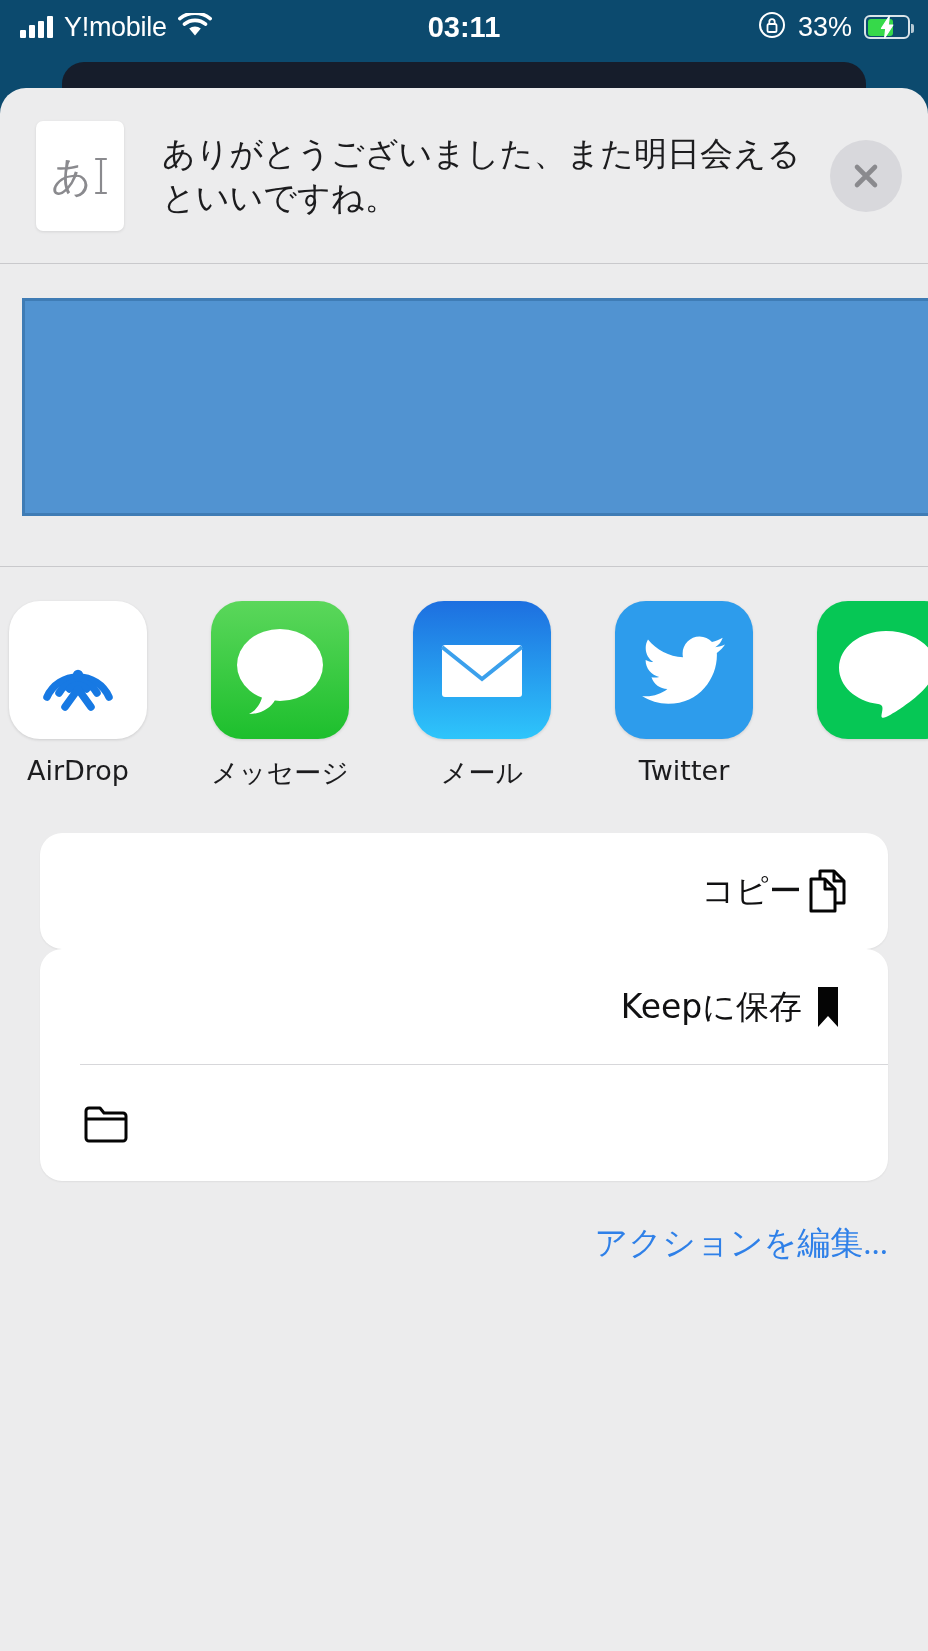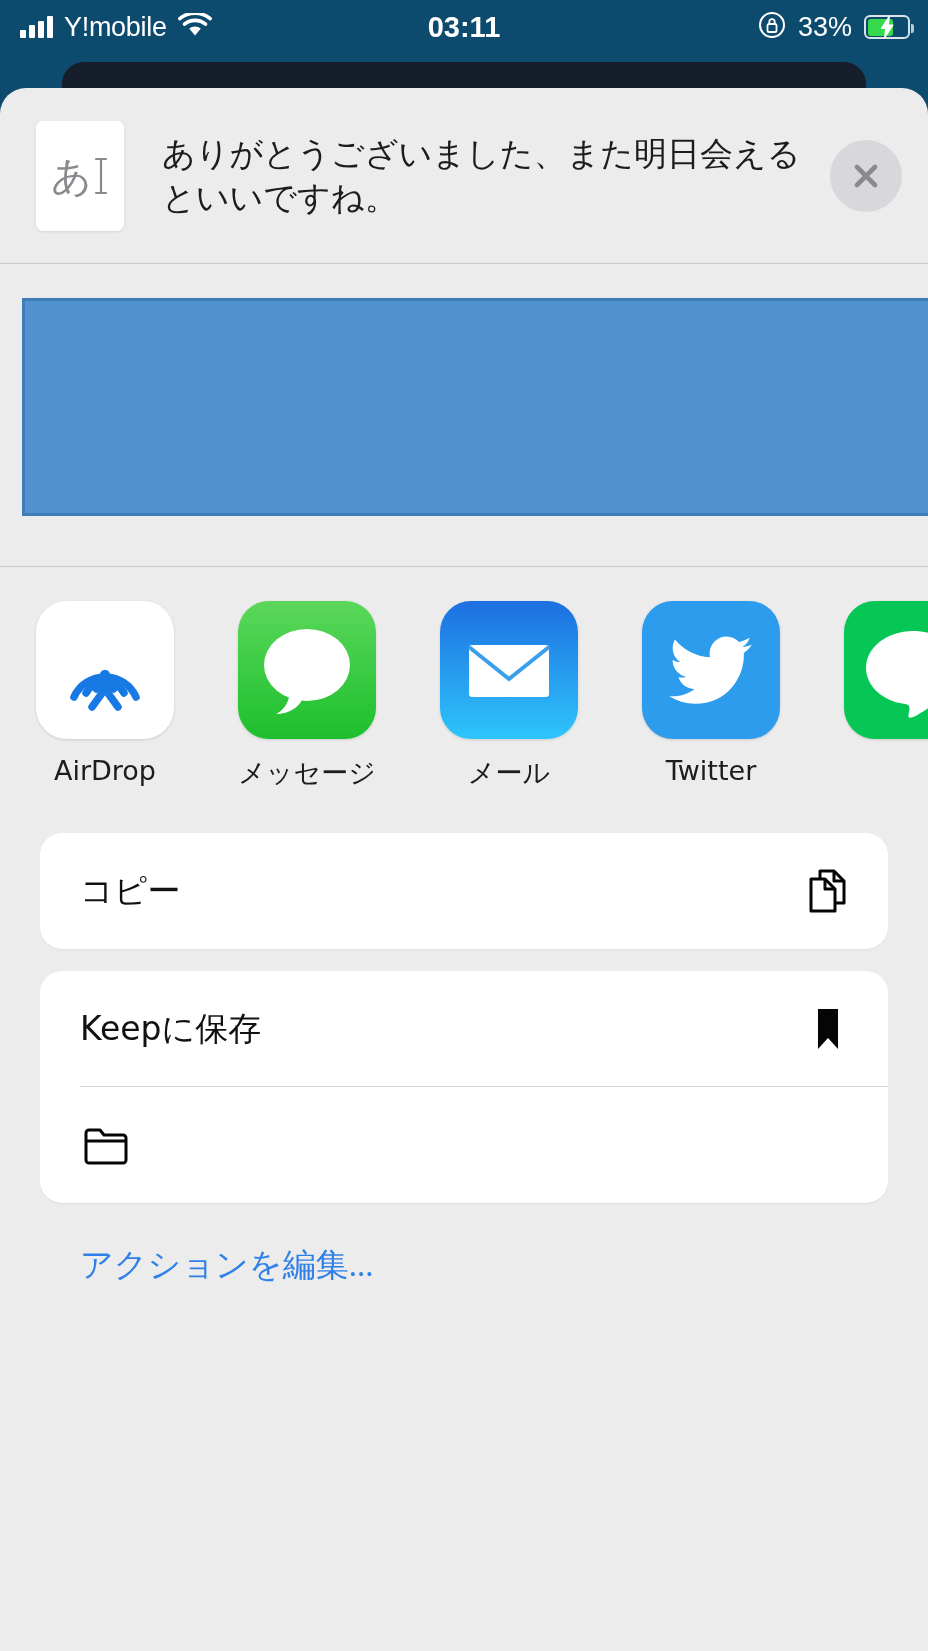--- a/index.html
+++ b/index.html
@@ -227,20 +227,21 @@
 
   
   .apps-region {
     padding-top: 34px;
   }
   .app-row {
     display: flex;
     align-items: flex-start;
     padding-left: 36px;
     gap: 64px;
+    justify-content: center;
   }
   .app-item {
     width: 138px;
     text-align: center;
     flex: 0 0 auto;
   }
   .app-tile {
     width: 138px;
     height: 138px;
     border-radius: 31px;
@@ -258,28 +259,29 @@
   }
   .tile-airdrop { background: #ffffff; }
   .tile-messages { background: linear-gradient(180deg, #5bd75b 0%, #1dbf2d 100%); }
   .tile-mail { background: linear-gradient(180deg, #1d6fe0 0%, #2ec5fb 100%); }
   .tile-twitter { background: #2d9cec; }
   .tile-line { background: #06c755; }
 
   
   .actions-region {
     padding: 42px 40px 0 40px;
+    text-align: right;
   }
   .card {
     background: #ffffff;
     border-radius: 22px;
     overflow: hidden;
     box-shadow: 0 1px 2px rgba(0,0,0,0.06);
   }
-  .card + .card { margin-top: 22px; }
+  .card + .card { }
   .action-row {
     height: 116px;
     display: flex;
     align-items: center;
     padding: 0 34px 0 40px;
     box-sizing: border-box;
     position: relative;
   }
   .action-label {
     flex: 1 1 auto;

